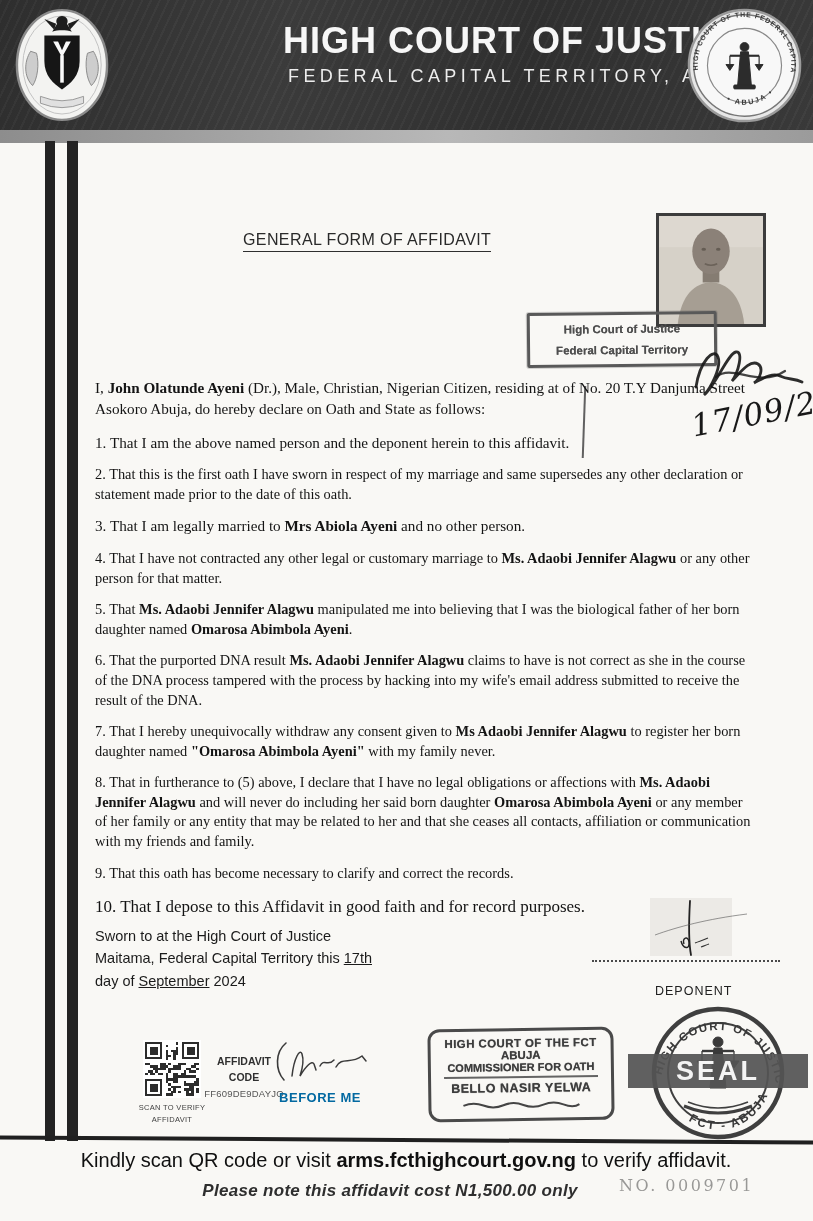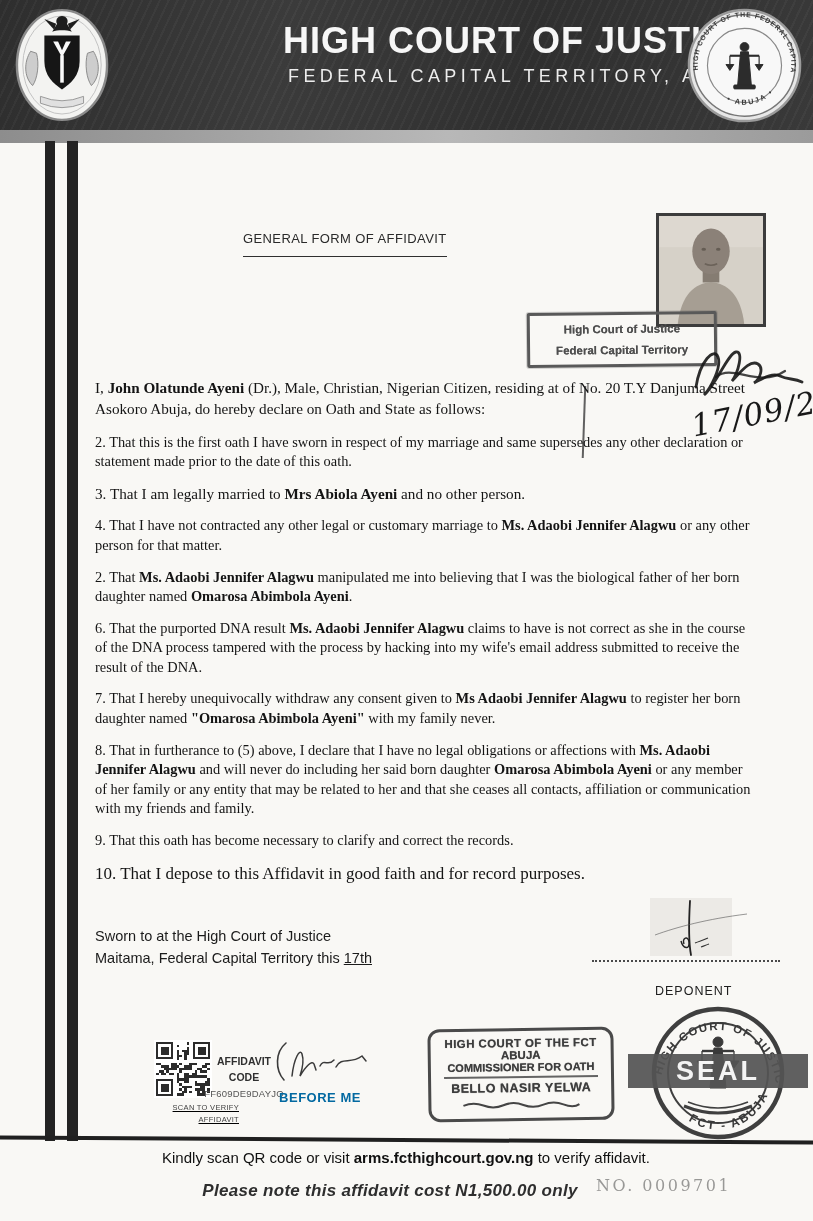--- a/index.html
+++ b/index.html
@@ -22,22 +22,22 @@
           font-family:"Liberation Sans",sans-serif;font-size:18px;letter-spacing:4.4px;}
   .header-seal{position:absolute;top:7px;left:686px;width:117px;height:117px;z-index:2;}
 
   
   .vbar{position:absolute;top:141px;background:#232323;}
   .vbar1{left:45px;width:10px;height:1000px;}
   .vbar2{left:67px;width:11px;height:1000px;}
 
   
   .doc-title{position:absolute;top:231px;left:243px;font-family:"Liberation Sans",sans-serif;
-          font-size:13px;color:#2a2a2a;letter-spacing:.4px;border-bottom:1.5px solid #2f2f2f;
-          padding-bottom:10px;}
+          font-size:16px;color:#2a2a2a;letter-spacing:.4px;border-bottom:1.5px solid #2f2f2f;
+          padding-bottom:2px;}
   .photo{position:absolute;top:213px;left:656px;width:104px;height:108px;border:3px solid #3c3c3c;
           background:#d6d1c8;}
   .photo svg{filter:blur(.6px);}
   .stamp-box{position:absolute;top:312px;left:527px;width:172px;padding:4px 6px;
           border:3px solid #595959;border-radius:2px;box-shadow:0 0 0 1px rgba(90,90,90,.25);
           text-align:center;font-family:"Liberation Sans",sans-serif;font-weight:bold;
           font-size:11.5px;line-height:1.8;color:#4e4e4e;transform:rotate(-.6deg);
           text-shadow:0 0 .6px #6a6a6a;}
   .scrawl{position:absolute;top:343px;left:688px;width:122px;height:60px;}
   .hand-date{position:absolute;top:390px;left:690px;font-family:"DejaVu Serif",serif;
@@ -54,21 +54,21 @@
 
   
   .sworn{position:absolute;top:925px;left:95px;font-family:"Liberation Sans",sans-serif;
           font-size:14.5px;line-height:1.55;color:#1b1b1b;}
   .dep-sig{position:absolute;top:893px;left:595px;width:190px;height:70px;}
   .dep-line{position:absolute;top:960px;left:592px;width:188px;border-bottom:2px dotted #4a4a4a;}
   .dep-label{position:absolute;top:984px;left:655px;font-family:"Liberation Sans",sans-serif;
           font-size:12.5px;letter-spacing:1px;color:#202020;}
 
   
-  .qr-wrap{position:absolute;top:1040px;left:127px;width:112px;text-align:right;text-decoration:underline;}
+  .qr-wrap{position:absolute;top:1040px;left:116px;width:112px;text-align:center;}
   .qr-box{position:relative;width:58px;height:58px;margin:0 auto;background:#fff;padding:2px;box-sizing:border-box;}
   .qr-grid{display:grid;grid-template-columns:repeat(21,1fr);grid-template-rows:repeat(21,1fr);
           width:54px;height:54px;}
   .qr-grid i{display:block;}
   .qr-grid i.on{background:#2c2c2c;}
   .finder{position:absolute;width:13px;height:13px;border:2.5px solid #2c2c2c;background:#fff;}
   .finder::after{content:"";position:absolute;inset:2.5px;background:#2c2c2c;}
   .f-tl{top:2px;left:2px}.f-tr{top:2px;right:2px}.f-bl{bottom:2px;left:2px}
   .qr-caption{margin-top:4px;font-family:"Liberation Sans",sans-serif;font-size:7.5px;
           color:#3f3f3f;line-height:1.6;letter-spacing:.3px;}
@@ -87,25 +87,25 @@
   .comm-l2{font-size:11.5px;}
   .comm-l3{font-size:11px;}
   .comm-rule{width:90%;margin:3px auto;border-top:2px solid #4a4a4a;opacity:.85;}
   .comm-name{font-size:12.5px;letter-spacing:.5px;}
   .seal-stamp{position:absolute;top:1000px;left:628px;width:180px;height:148px;}
 
   
   .footer-divider{position:absolute;top:1138px;left:0;width:813px;height:4px;background:#202020;
           transform:rotate(.35deg);}
   .footer-verify{position:absolute;top:1149px;left:56px;width:700px;text-align:center;
-          font-family:"Liberation Sans",sans-serif;font-size:15px;color:#101010;}
+          font-family:"Liberation Sans",sans-serif;font-size:20px;color:#101010;}
   .footer-note{position:absolute;top:1181px;left:150px;width:480px;text-align:center;
           font-family:"Liberation Sans",sans-serif;font-style:italic;font-weight:bold;
           font-size:17px;color:#2e2e2e;letter-spacing:.3px;}
-  .serial{position:absolute;top:1176px;left:596px;font-family:"DejaVu Serif",serif;
+  .serial{position:absolute;top:1176px;left:619px;font-family:"DejaVu Serif",serif;
           font-size:16px;letter-spacing:2.5px;color:#3a3a3a;opacity:.5;}
 </style>
 </head>
 <body>
 
 <div class="page">
 
   <div class="banner">
     <div class="coat">
       <svg viewBox="0 0 100 120" width="98" height="120">
@@ -181,34 +181,36 @@
     <svg viewBox="0 0 122 60" width="122" height="60">
       <path d="M 8,44 C 12,18 26,4 30,14 C 34,24 22,46 16,52 C 28,42 40,10 48,9 C 56,8 50,30 44,38 C 52,30 62,16 70,21 C 76,25 72,36 66,40 C 74,36 84,29 92,33 C 100,37 106,35 114,39" fill="none" stroke="#161616" stroke-width="2.8" stroke-linecap="round" opacity=".9"></path>
       <path d="M 28,34 C 45,20 70,46 97,28" fill="none" stroke="#161616" stroke-width="2.2" stroke-linecap="round" opacity=".8"></path>
     </svg>
   </div>
   <div class="hand-date">17/09/2024</div>
   <div class="ink-line"></div>
 
   <div class="body-flow">
     <p class="intro"><span>I, </span><span class="b">John Olatunde Ayeni</span><span> (Dr.), Male, Christian, Nigerian Citizen, residing at of No. 20 T.Y Danjuma Street Asokoro Abuja, do hereby declare on Oath and State as follows:</span></p>
+    <p class="item lg"><span>1. That I am the above named person and the deponent herein to this affidavit.</span></p>
     <p class="item"><span>2. That this is the first oath I have sworn in respect of my marriage and same supersedes any other declaration or statement made prior to the date of this oath.</span></p>
     <p class="item lg"><span>3. That I am legally married to </span><span class="b">Mrs Abiola Ayeni</span><span> and no other person.</span></p>
     <p class="item"><span>4. That I have not contracted any other legal or customary marriage to </span><span class="b">Ms. Adaobi Jennifer Alagwu</span><span> or any other person for that matter.</span></p>
-    <p class="item"><span>2. That </span><span class="b">Ms. Adaobi Jennifer Alagwu</span><span> manipulated me into believing that I was the biological father of her born daughter named </span><span class="b">Omarosa Abimbola Ayeni</span><span>.</span></p>
+    <p class="item"><span>5. That </span><span class="b">Ms. Adaobi Jennifer Alagwu</span><span> manipulated me into believing that I was the biological father of her born daughter named </span><span class="b">Omarosa Abimbola Ayeni</span><span>.</span></p>
     <p class="item"><span>6. That the purported DNA result </span><span class="b">Ms. Adaobi Jennifer Alagwu</span><span> claims to have is not correct as she in the course of the DNA process tampered with the process by hacking into my wife's email address submitted to receive the result of the DNA.</span></p>
     <p class="item"><span>7. That I hereby unequivocally withdraw any consent given to </span><span class="b">Ms Adaobi Jennifer Alagwu</span><span> to register her born daughter named </span><span class="b">"Omarosa Abimbola Ayeni"</span><span> with my family never.</span></p>
     <p class="item"><span>8. That in furtherance to (5) above, I declare that I have no legal obligations or affections with </span><span class="b">Ms. Adaobi Jennifer Alagwu</span><span> and will never do including her said born daughter </span><span class="b">Omarosa Abimbola Ayeni</span><span> or any member of her family or any entity that may be related to her and that she ceases all contacts, affiliation or communication with my friends and family.</span></p>
     <p class="item"><span>9. That this oath has become necessary to clarify and correct the records.</span></p>
     <p class="item xl"><span>10. That I depose to this Affidavit in good faith and for record purposes.</span></p>
   </div>
 
   <div class="sworn">
     <div><span>Sworn to at the High Court of Justice</span></div>
     <div><span>Maitama, Federal Capital Territory this </span><span class="u">17th</span></div>
+    <div><span>day of </span><span class="u">September</span><span> 2024</span></div>
   </div>
 
   <div class="dep-sig">
     <svg viewBox="0 0 190 70" width="190" height="70">
       <rect x="55" y="5" width="82" height="58" fill="#e2dfd9" opacity=".55"></rect>
       <path d="M 95,8 C 94,25 93,46 96,62" fill="none" stroke="#222" stroke-width="1.8" stroke-linecap="round"></path>
       <path d="M 86,48 c 2,8 9,9 8,1 c -1,-7 -7,-4 -5,2" fill="none" stroke="#222" stroke-width="1.4"></path>
       <path d="M 60,42 C 82,34 112,26 152,21" fill="none" stroke="#555" stroke-width="1" opacity=".6"></path>
       <path d="M 100,50 c 5,-2 9,-3 13,-5 M 106,54 c 3,-1 5,-2 8,-3" fill="none" stroke="#333" stroke-width="1.1"></path>
     </svg>

